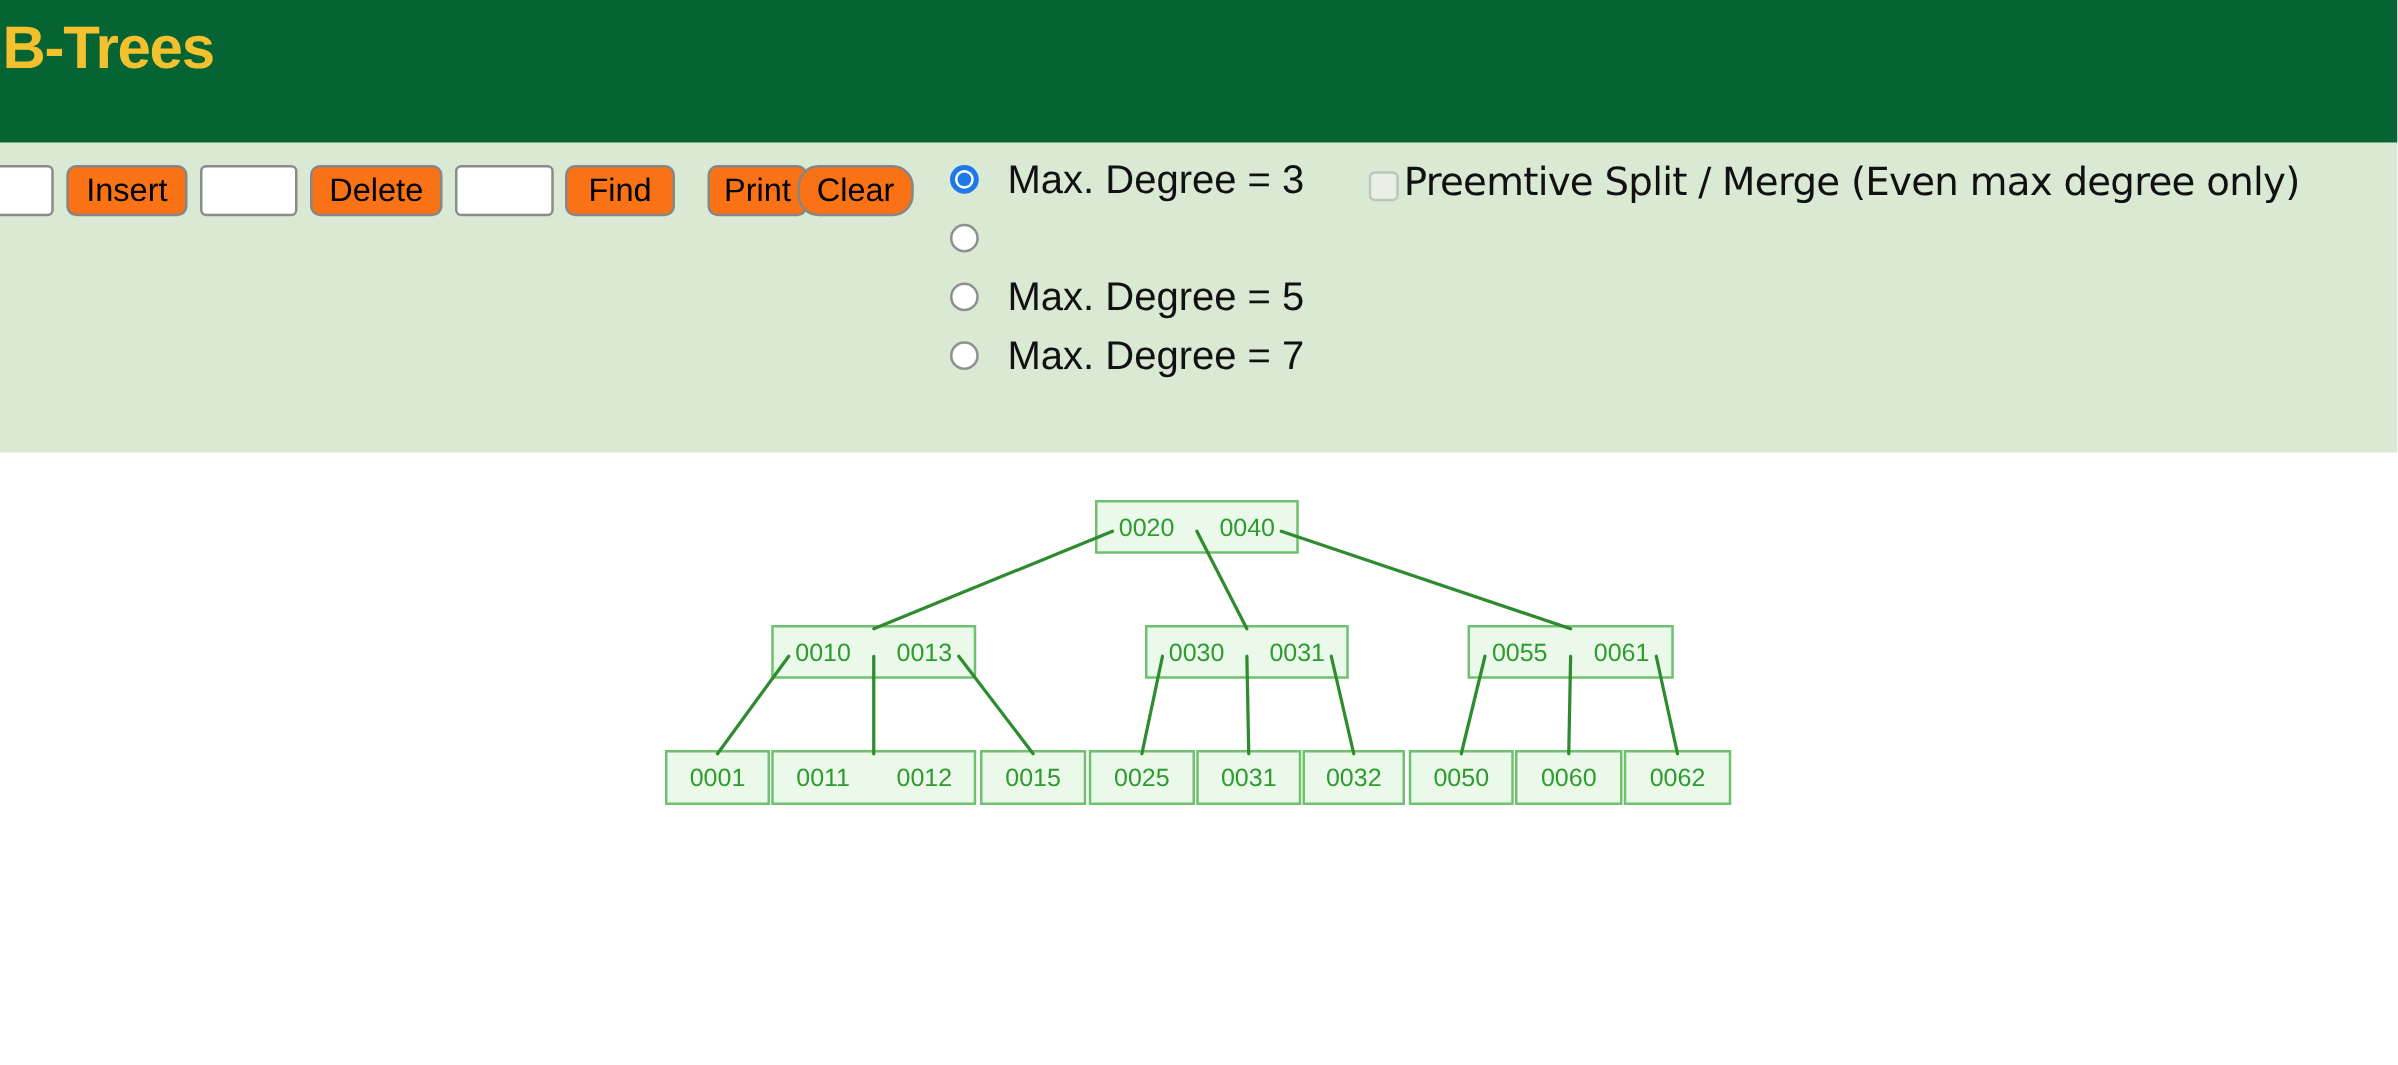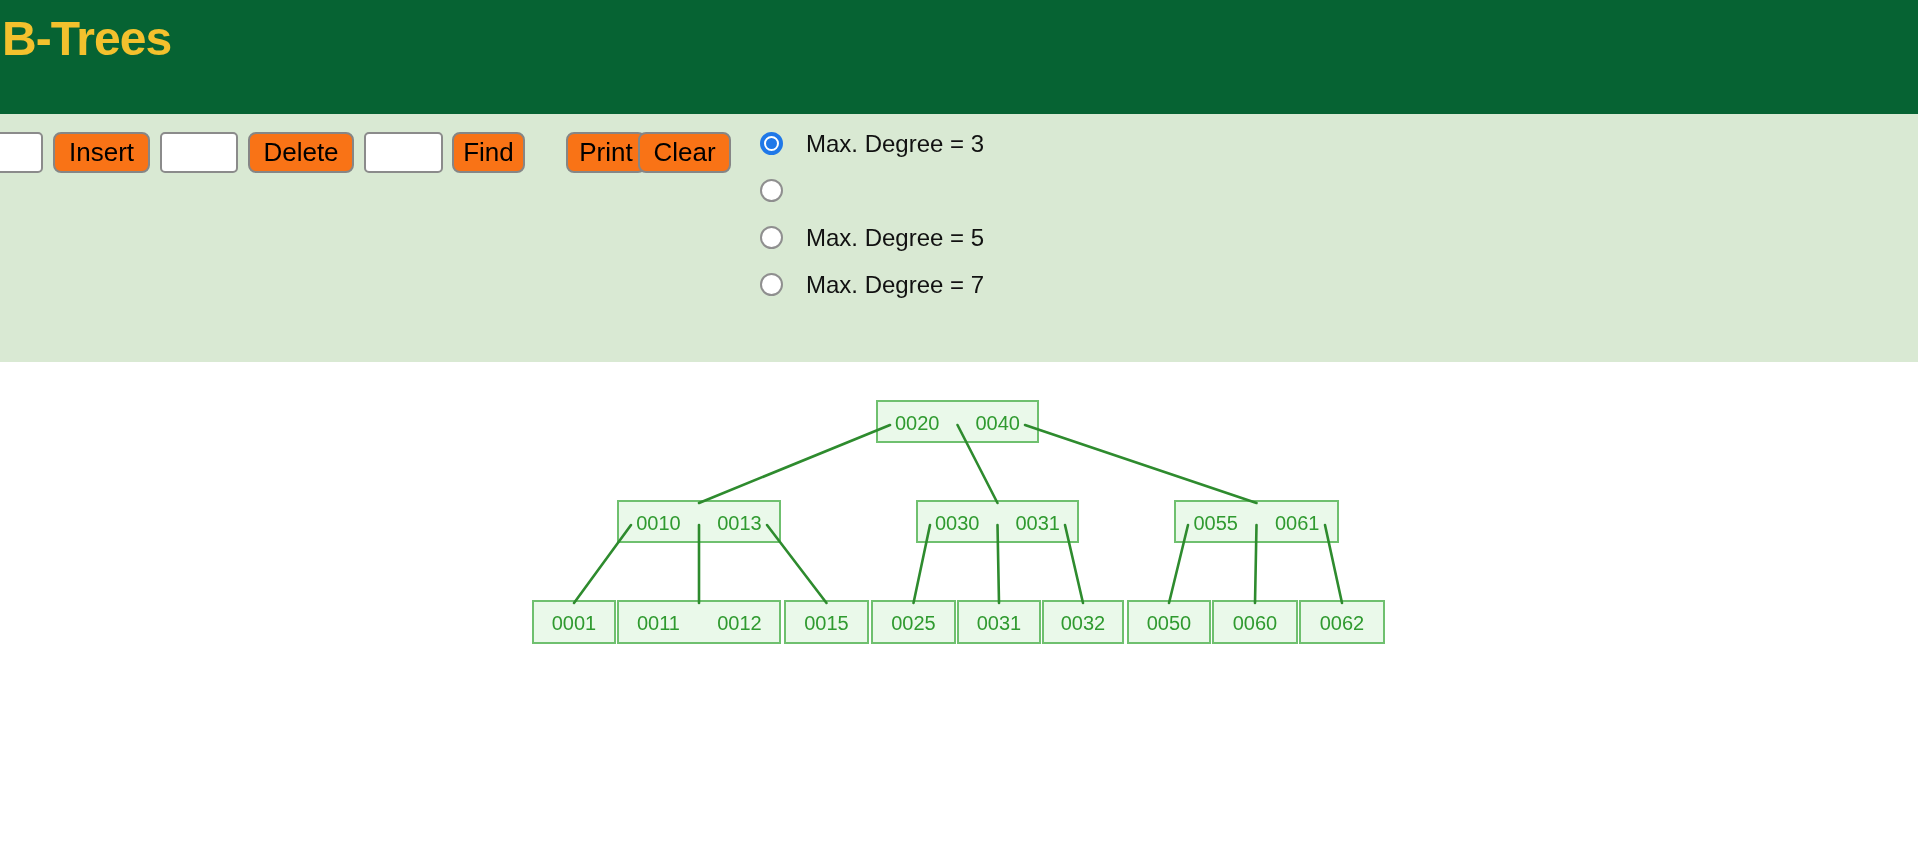--- a/index.html
+++ b/index.html
@@ -29,21 +29,21 @@
 
   
   .radio-group{position:absolute; left:760px; top:120px; z-index:2;}
   .radio-row{display:flex; align-items:center; height:47px; cursor:default;}
   .radio{width:23px; height:23px; border-radius:50%; background:#ffffff;
     border:2px solid #8f8f8f; margin-right:23px; flex:0 0 auto; position:relative;}
   .radio.checked{border:4px solid var(--radio_selected); background:#ffffff;}
   .radio.checked::after{content:""; position:absolute; left:50%; top:50%;
     width:11px; height:11px; margin:-5.5px 0 0 -5.5px; border-radius:50%;
     background:var(--radio_selected);}
-  .radio-label{font-size:24px; color:#111;}
+  .radio-label{font-size:32px; color:#111;}
 
   
   .checkbox-row{position:absolute; left:1095px; top:128px; display:flex;
     align-items:flex-start; z-index:2;}
   .checkbox{width:24px; height:24px; border:2px solid #bcc6ba; border-radius:5px;
     background:#e9efe6; margin-top:9px; flex:0 0 auto;}
   .checkbox-label{font-family:"DejaVu Sans", sans-serif; font-size:31px; color:#111;
     letter-spacing:-0.6px; margin-left:4px; white-space:nowrap;}
 
   
@@ -110,39 +110,43 @@
 
   <div class="toolbar">
 
     <input class="ctl tb-input" style="left: -35px; top: 18px; width: 78px;" value="">
     <button class="ctl tb-btn" style="left:53px; top:18px; width:97px;">Insert</button>
 
     <input class="ctl tb-input" style="left: 160px; top: 18px; width: 78px;" value="">
     <button class="ctl tb-btn" style="left:248px; top:18px; width:106px;">Delete</button>
 
     <input class="ctl tb-input" style="left: 364px; top: 18px; width: 79px;" value="">
-    <button class="ctl tb-btn" style="left:452px; top:18px; width:73px;">Find</button>
+    <button class="ctl tb-btn" style="left:452px; top:18px; width:88px;">Find</button>
 
     <button class="ctl tb-btn" style="left:566px; top:18px; width:80px;">Print</button>
 
-    <button class="ctl tb-btn" style="left:638px; top:18px; width:93px;">Clear</button>
+    <button class="ctl tb-btn" style="left:638px; top:18px; width:93px;border-radius:17px;">Clear</button>
 
     <div class="radio-group" id="radio-group" style="top:6px;">
         <label class="radio-row">
           <span class="radio checked"></span>
           <span class="radio-label">Max. Degree = 3</span>
         </label>
         <label class="radio-row">
           <span class="radio"></span>
         </label>
         <label class="radio-row">
           <span class="radio"></span>
           <span class="radio-label">Max. Degree = 5</span>
         </label>
         <label class="radio-row">
           <span class="radio"></span>
           <span class="radio-label">Max. Degree = 7</span>
         </label>
       </div>
 
+    <div class="checkbox-row" style="top:14px;">
+      <span class="checkbox"></span>
+      <span class="checkbox-label">Preemtive Split / Merge (Even max degree only)</span>
+    </div>
   </div>
 
 </div>
 
 </body></html>

